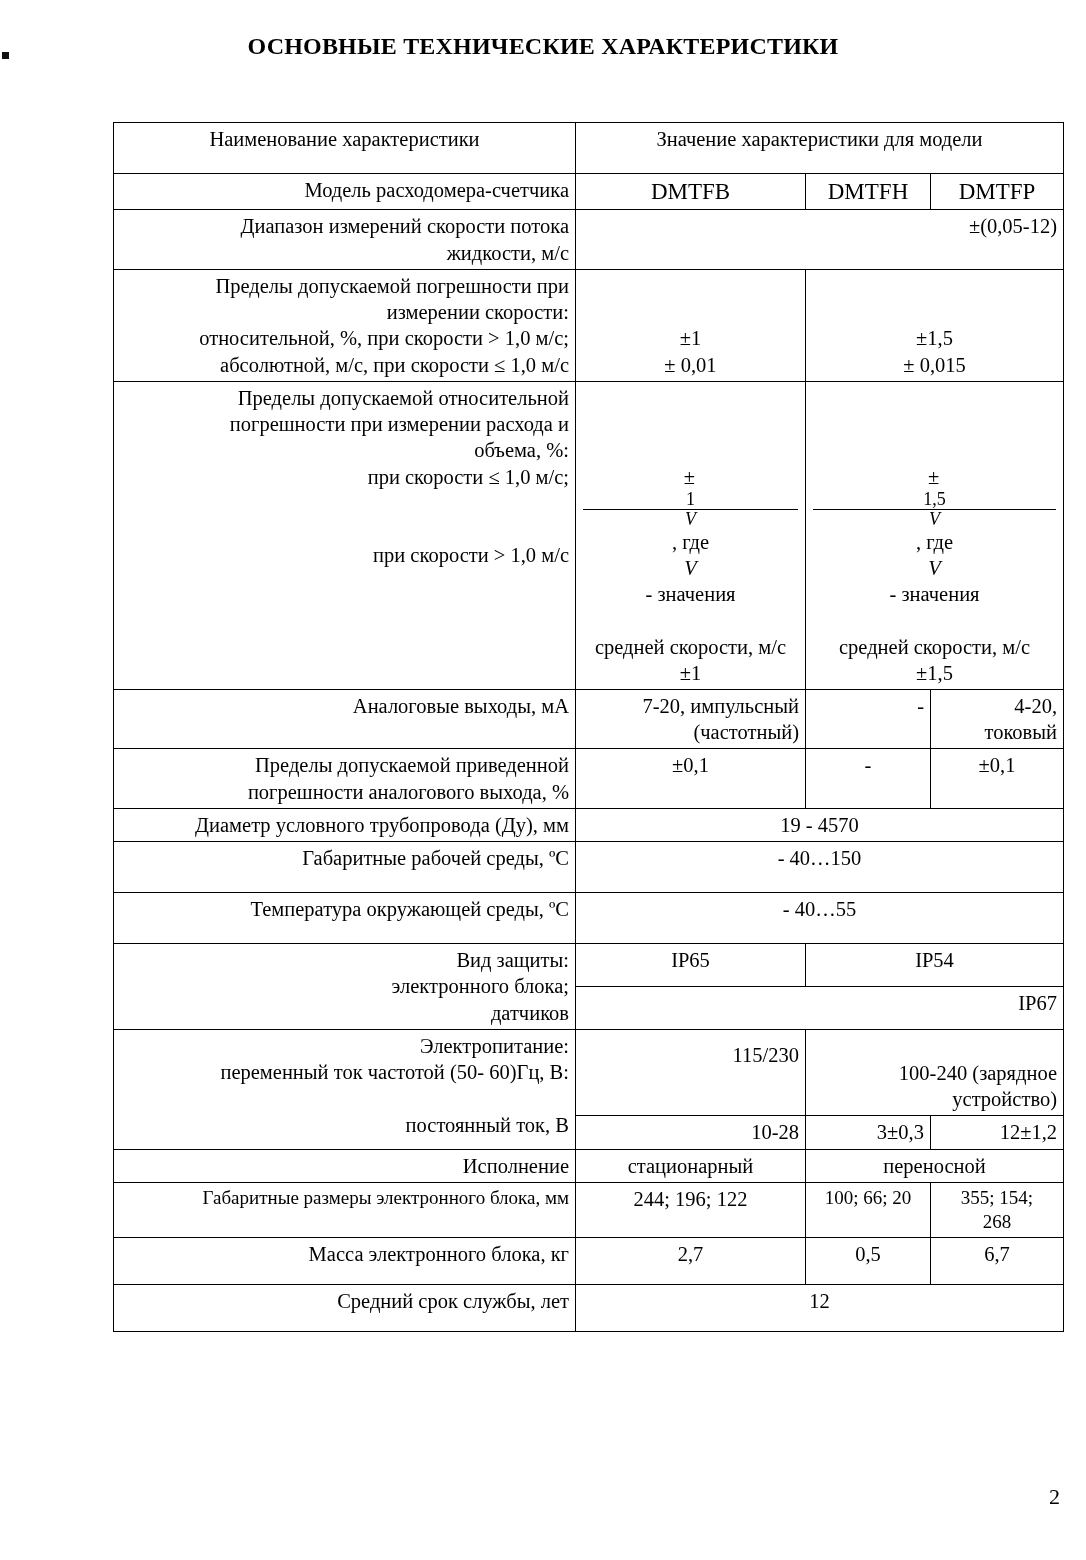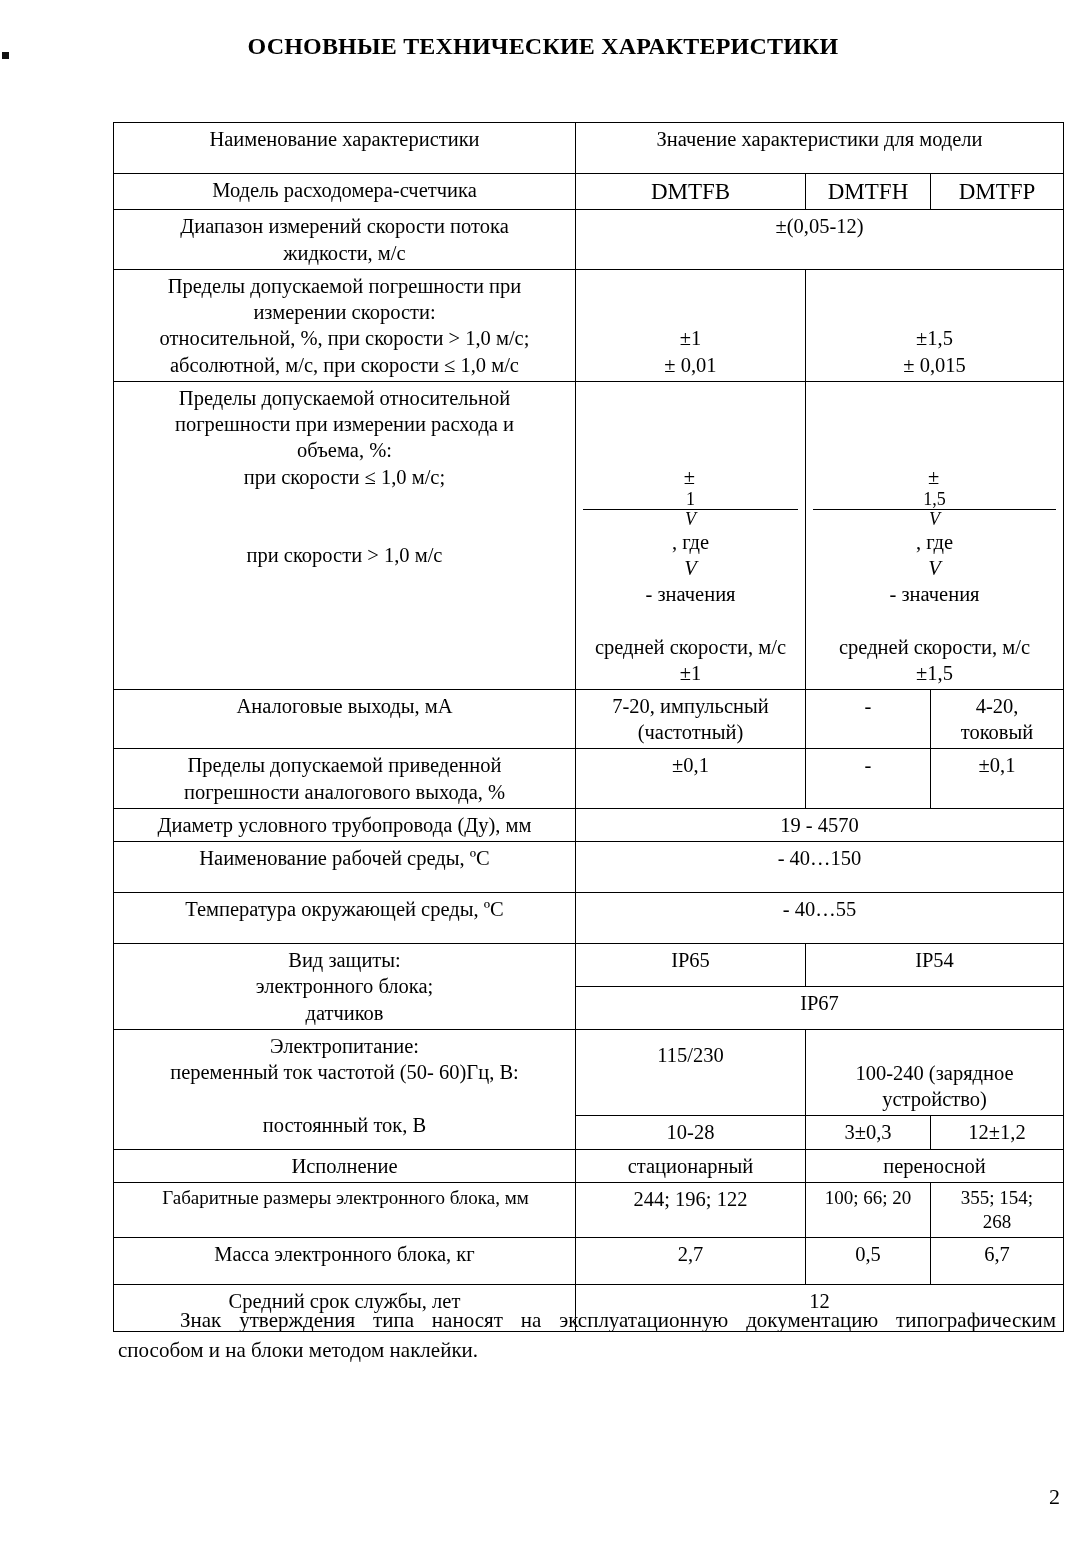--- a/index.html
+++ b/index.html
@@ -49,29 +49,29 @@
     font-size: 20.5px;
     line-height: 1.28;
     margin-top: 44px;
   }
   table.spec td {
     border: 1.6px solid #000;
     padding: 3px 6px;
     vertical-align: top;
   }
   td.label {
-    text-align: center;
+    text-align: right;
     padding-left: 10px;
   }
   td.val {
     text-align: center;
     vertical-align: middle;
   }
   td.val-top {
-    text-align: center;
+    text-align: right;
     vertical-align: top;
   }
   td.val-bot {
     text-align: center;
     vertical-align: bottom;
   }
   td.label-mid {
     vertical-align: middle;
   }
   .nowrap { white-space: nowrap; }
@@ -277,21 +277,21 @@
         <td class="val-bot">-</td>
         <td class="val-bot">±0,1</td>
       </tr>
 
       <tr>
         <td class="label label-mid">Диаметр условного трубопровода (Ду), мм</td>
         <td class="val" colspan="3">19 - 4570</td>
       </tr>
 
       <tr>
-        <td class="label label-mid" style="height:44px">Наименование рабочей среды, ºС</td>
+        <td class="label label-mid" style="height:44px">Габаритные рабочей среды, ºС</td>
         <td class="val" colspan="3">- 40…150</td>
       </tr>
 
       <tr>
         <td class="label label-mid" style="height:44px">Температура окружающей среды,  ºС</td>
         <td class="val" colspan="3">- 40…55</td>
       </tr>
 
       <tr>
         <td class="label lines" rowspan="2">
@@ -348,17 +348,16 @@
       <tr>
         <td class="label label-mid" style="height:40px">Средний срок службы, лет</td>
         <td class="val" colspan="3">12</td>
       </tr>
 
     </tbody>
   </table>
 
 
 
-  <p class="body-par" id="par-marking">Знак утверждения типа наносят на эксплуатационную документацию типографическим способом и на блоки методом наклейки.</p>
 
   <div class="page-number">2</div>
 
 </div>
 
 </body></html>

